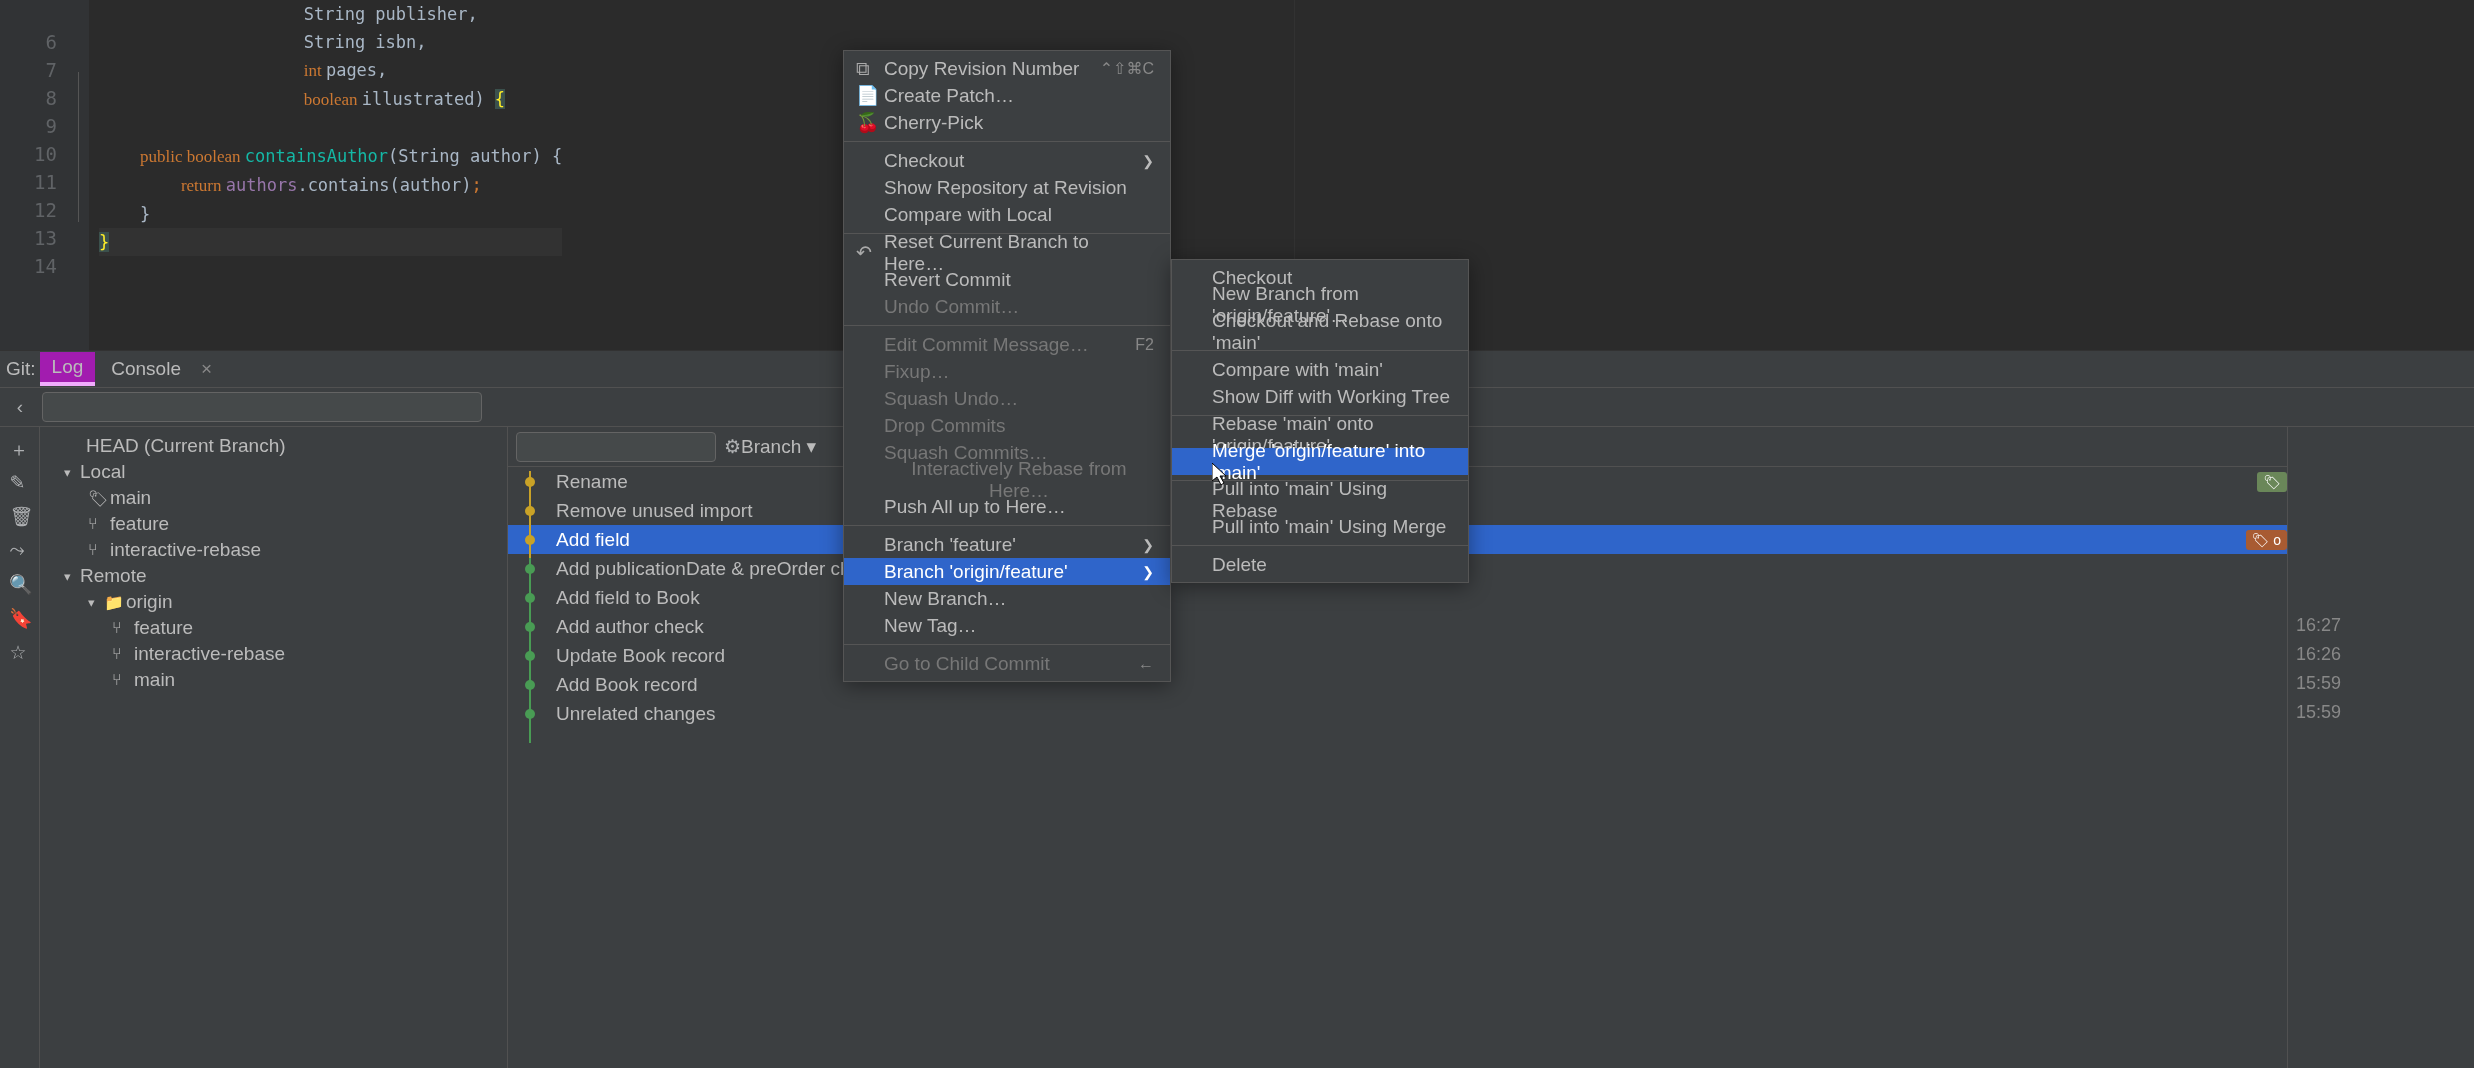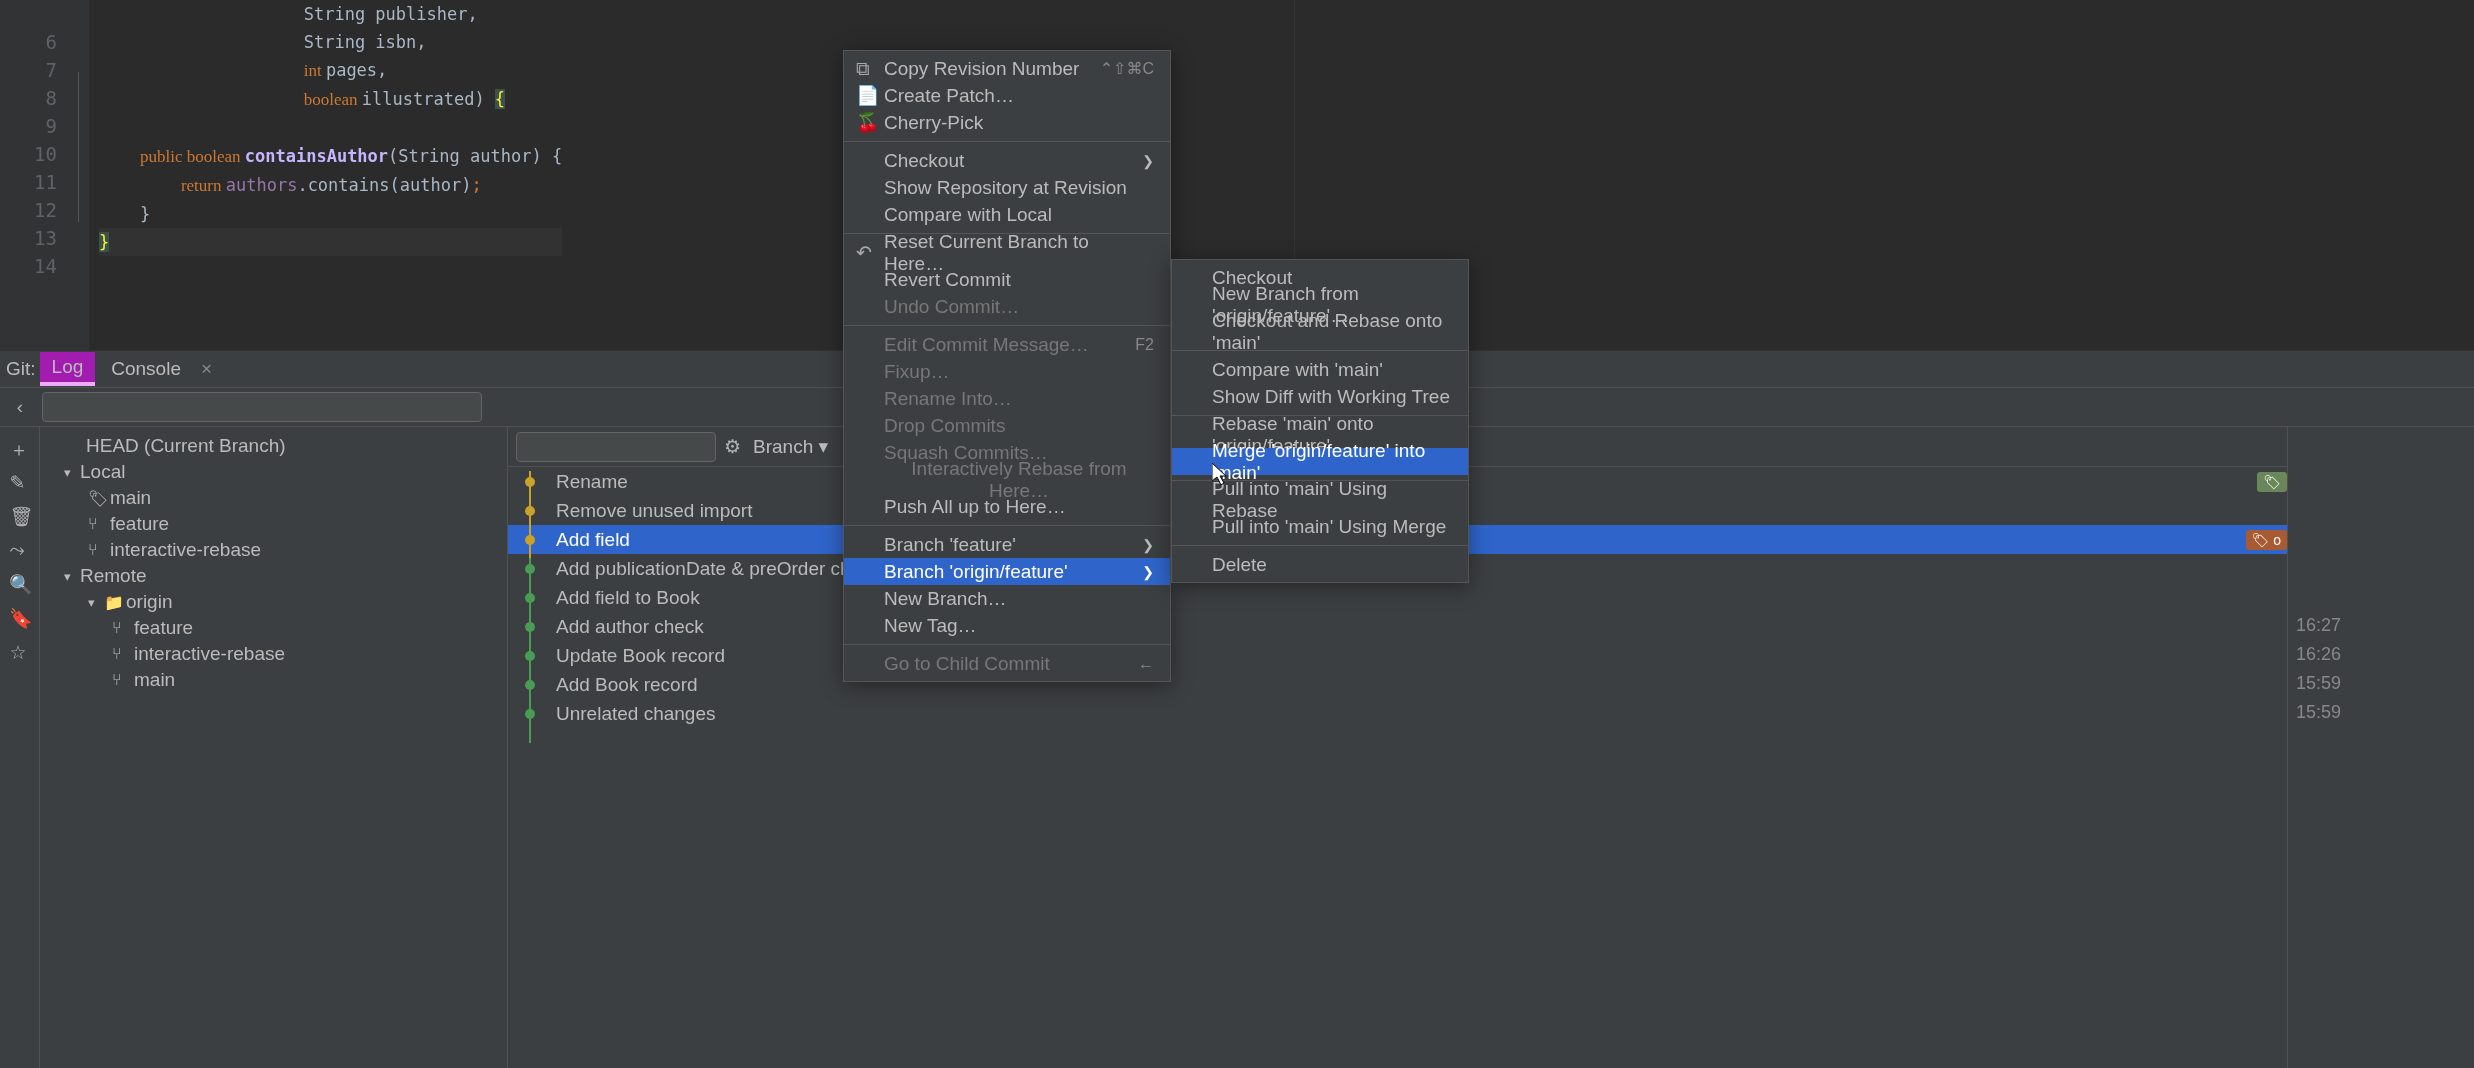--- a/index.html
+++ b/index.html
@@ -48,21 +48,21 @@
   font-size: 17px;
   line-height: 28px;
   white-space: pre;
   padding-left: 10px;
 }
 .caret-line {
   background: #323232;
 }
 .kw { color: #cc7832; font-family: Liberation Serif, serif; }
 .ident { color: #a9b7c6; }
-.method { color: #c4b5fd; font-weight: bold; }
+.method { color: #14b8a6; }
 .field { color: #9876aa; }
 .semi { color: #cc7832; }
 .highlight-brace { background: #3b514d; color: #ffef28; }
 
 .preview-col {
   position: absolute;
   right: 0;
   top: 0;
   width: 1180px;
   height: 350px;
@@ -143,21 +143,21 @@
   border-right: 1px solid #515151;
   position: relative;
 }
 .commit-toolbar {
   height: 40px;
   display:flex; align-items:center;
   border-bottom: 1px solid #515151;
 }
 .commit-toolbar .search-input { width: 200px; }
 .gear-btn { margin-left: 8px; color:#afb1b3; }
-.filter-dropdown { margin-left: 12px; color:#bbb; }
+.filter-dropdown { margin-left: 0; color:#bbb; }
 .commit-row {
   height: 29px; display:flex; align-items:center;
   padding-left: 10px;
   gap: 14px;
 }
 .commit-row.selected { background: #2f65ca; color:#fff; }
 .commit-row .graph { width: 24px; display:flex; justify-content:center; position:relative; }
 .graph-dot { width: 10px; height: 10px; border-radius: 50%; }
 .graph-dot.yellow { background: #c9a227; }
 .graph-dot.green { background: #499c54; }
@@ -396,21 +396,21 @@
       <span class="mi-icon"></span>
       <span>Edit Commit Message…</span>
       <span class="kb">F2</span>
     </div>
     <div class="mi disabled ">
       <span class="mi-icon"></span>
       <span>Fixup…</span>
     </div>
     <div class="mi disabled ">
       <span class="mi-icon"></span>
-      <span>Rename Into…</span>
+      <span>Squash Undo…</span>
     </div>
     <div class="mi disabled ">
       <span class="mi-icon"></span>
       <span>Drop Commits</span>
     </div>
     <div class="mi disabled ">
       <span class="mi-icon"></span>
       <span>Squash Commits…</span>
     </div>
     <div class="mi disabled ">

